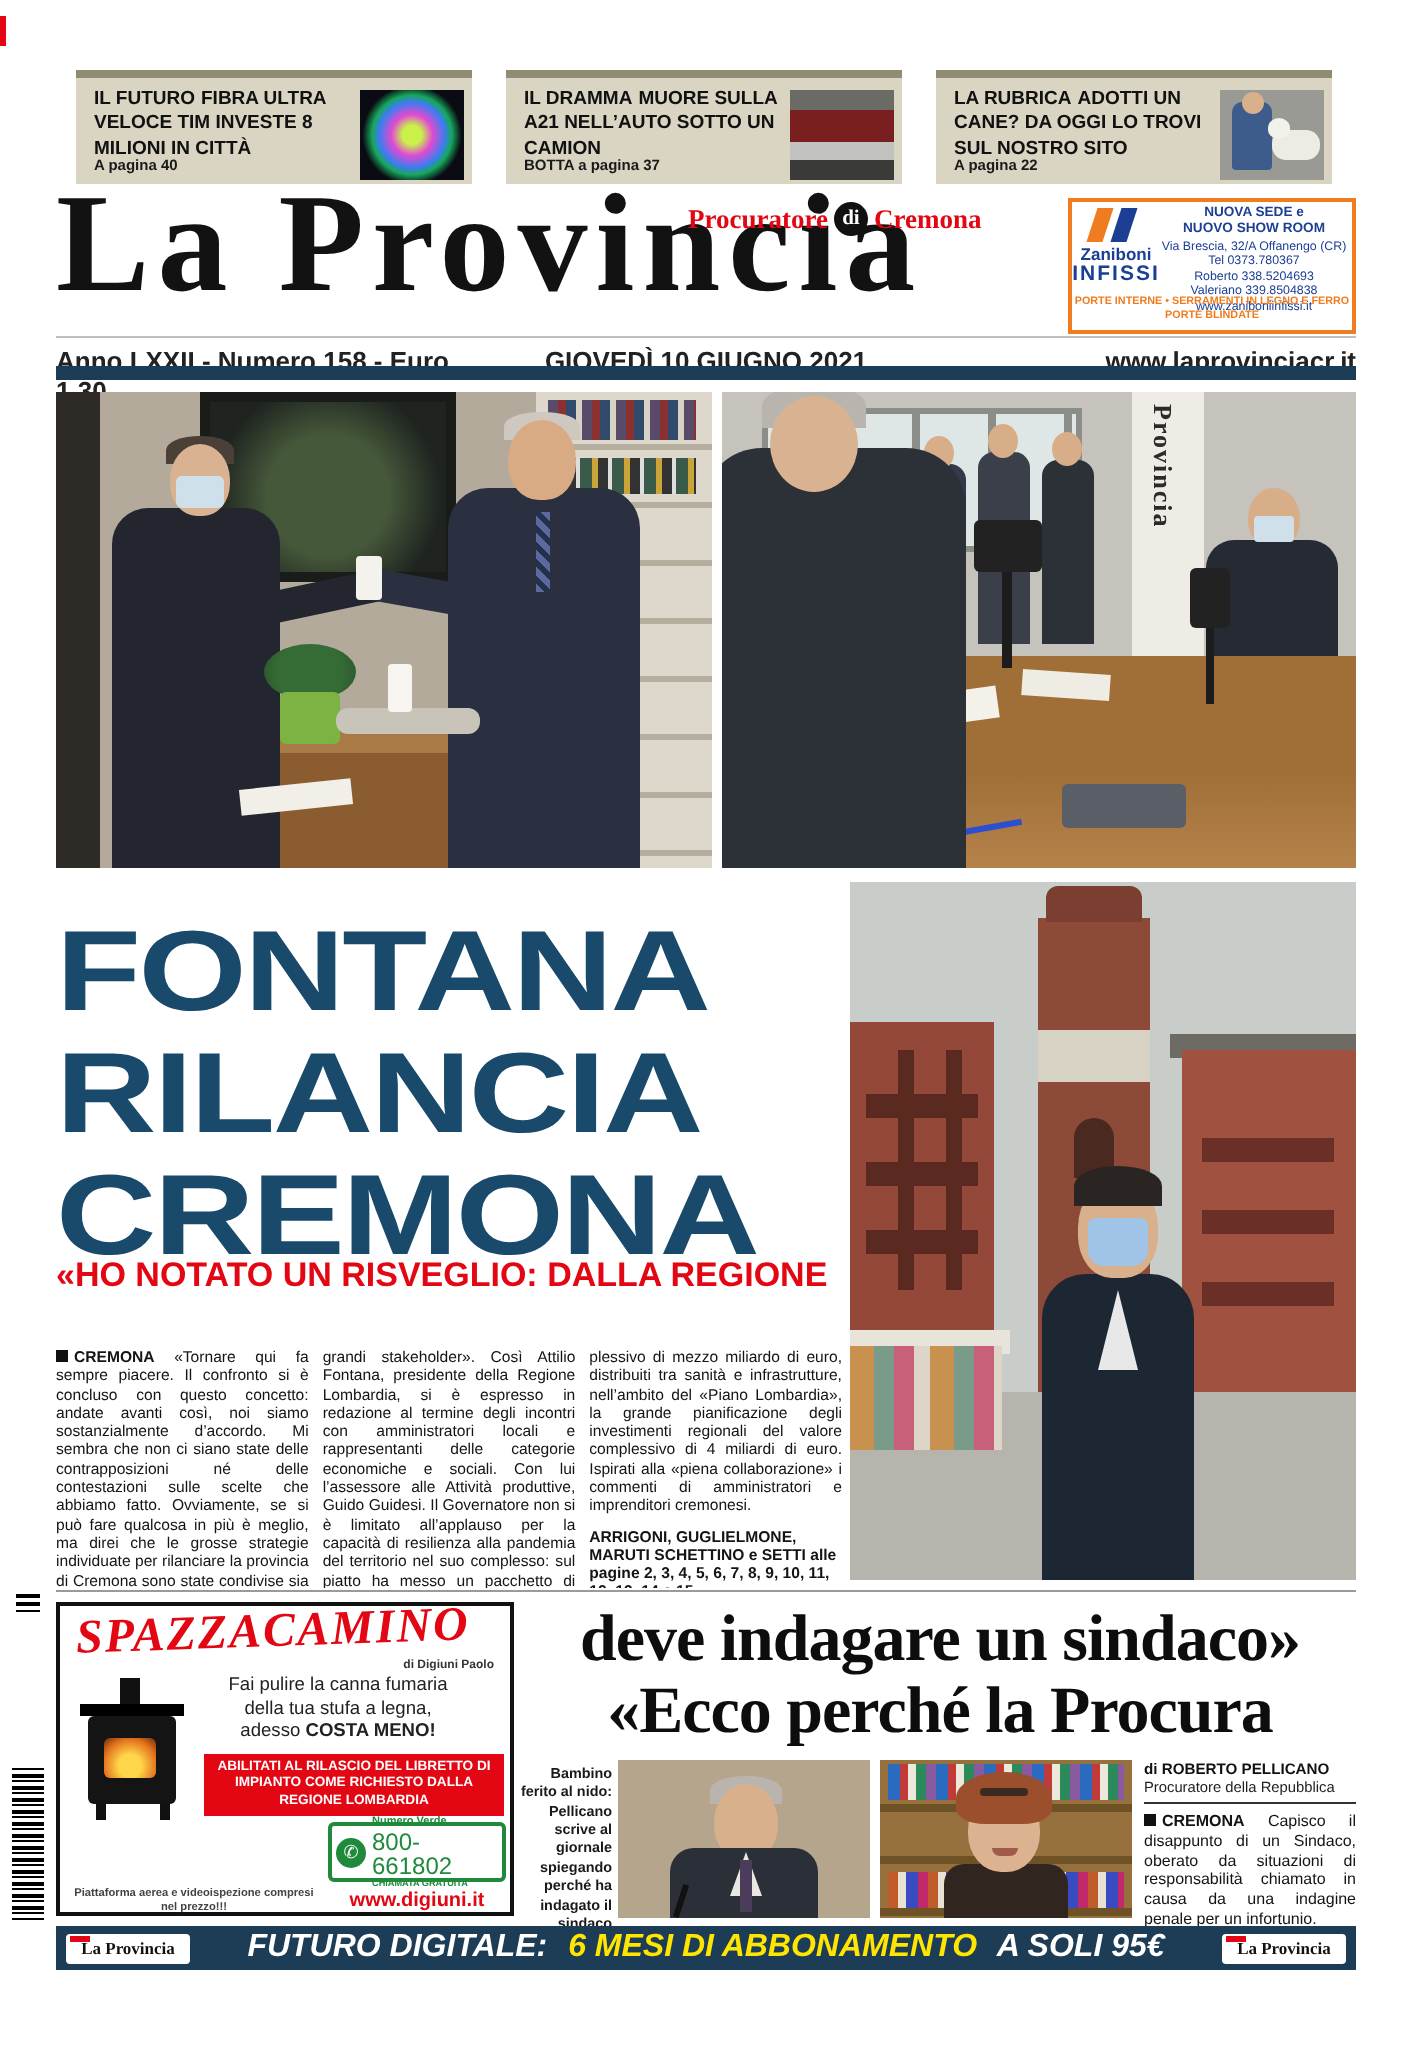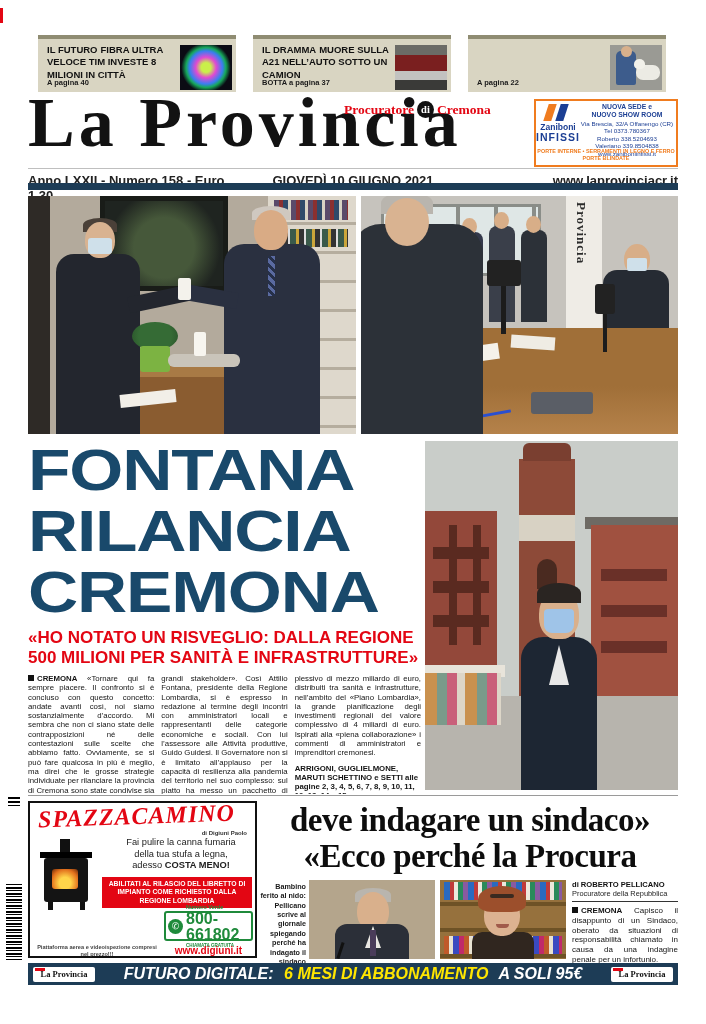--- a/index.html
+++ b/index.html
@@ -161,21 +161,21 @@
       repeating-linear-gradient(90deg, #2a6ac0 0 6px, #c03a3a 6px 10px, #ece8dc 10px 14px, #2a8a5a 14px 19px, #8a5aa0 19px 24px); }
   .bn-books2 { left:4px; top:56px; width:118px; height:18px; background:
       repeating-linear-gradient(90deg, #c05a2a 0 5px, #e8e2d2 5px 9px, #3a4ac0 9px 15px, #c02a6a 15px 20px); }
   .bn-head { left:44px; top:14px; width:36px; height:42px; background:#dcb291; border-radius:50% 50% 46% 46%; }
   .bn-hair { left:38px; top:6px; width:48px; height:26px; background:#9c4f2c; border-radius:50% 50% 30% 30%; }
   .bn-glasses { left:50px; top:14px; width:24px; height:4px; background:#3a2a20; border-radius:2px; }
   .bn-smile { left:56px; top:44px; width:13px; height:4px; background:#a05a4a; border-radius:0 0 8px 8px; }
   .bn-top { left:32px; top:52px; width:62px; height:27px; background:#30261f; border-radius:10px 10px 0 0; }
 
   
-  .lead-head { position:absolute; left:28px; top:440px; }
+  .lead-head { position:absolute; left:28px; top:456px; }
   .lead-line { font-weight:bold; font-size:57px; line-height:61px; color:var(--headline-blue);
     transform:scaleX(1.22); transform-origin:0 50%; white-space:nowrap; letter-spacing:-1px; }
   .lead-sub { position:absolute; left:28px; top:628px; font-weight:bold; font-size:17px;
     line-height:20px; color:var(--red); white-space:nowrap; }
   .lead-body { position:absolute; left:28px; top:674px; width:393px; height:120px;
     display:flex; gap:7px; overflow:hidden; }
   .lead-col { flex:1; font-size:7.8px; line-height:9.3px; text-align:justify; color:#141414; }
   .sq { display:inline-block; width:6px; height:6px; background:#111; margin-right:3px; }
   .tag { font-weight:bold; }
   .lead-refs { font-weight:bold; font-size:7.8px; line-height:9.2px; margin-top:6px; text-align:left; }
@@ -190,33 +190,33 @@
     letter-spacing:1px; white-space:nowrap; }
   .sp-sub { position:absolute; right:8px; top:27px; font-size:6px; font-weight:bold; color:#333; }
   .sp-stove { position:absolute; left:8px; top:36px; width:58px; height:72px; }
   .sp-pipe { position:absolute; left:22px; top:0; width:10px; height:14px; background:#111; }
   .sp-plate { position:absolute; left:2px; top:13px; width:52px; height:6px; background:#000; }
   .sp-body { position:absolute; left:6px; top:19px; width:44px; height:44px; background:#141414; border-radius:3px; }
   .sp-fire { position:absolute; left:14px; top:30px; width:26px; height:20px;
     background:radial-gradient(circle at 50% 70%, #ffd54a 0 30%, #e2711d 70%, #6a2a08); border-radius:3px; }
   .sp-leg1 { position:absolute; left:10px; top:63px; width:5px; height:8px; background:#111; }
   .sp-leg2 { position:absolute; left:42px; top:63px; width:5px; height:8px; background:#111; }
-  .sp-text { position:absolute; left:76px; top:34px; width:150px; text-align:center;
+  .sp-text { position:absolute; left:64px; top:34px; width:150px; text-align:center;
     font-size:9.3px; line-height:1.25; color:#222; }
   .sp-redbox { position:absolute; left:72px; top:74px; width:150px; background:var(--red);
     color:#fff; font-weight:bold; font-size:6.8px; line-height:1.25; text-align:center; padding:3px 2px; }
   .sp-phone { position:absolute; left:6px; top:108px; width:122px; height:30px; background:#fdf3b0;
     border:1px solid #c9b96a; display:flex; align-items:center; justify-content:center;
     font-size:17px; font-weight:800; color:#111; }
   .sp-green { position:absolute; left:134px; top:108px; width:89px; height:30px; background:#fff;
     border:2px solid var(--green); border-radius:3px; display:flex; align-items:center; gap:3px; padding:1px 2px; }
   .sp-green-icon { width:15px; height:15px; border-radius:50%; background:var(--green); color:#fff;
     display:flex; align-items:center; justify-content:center; font-size:9px; flex:none; }
   .sp-green-label { font-size:5.5px; font-weight:bold; color:var(--green); line-height:1.1; }
-  .sp-green-num { font-size:16px; font-weight:700; color:var(--green); line-height:1; }
+  .sp-green-num { font-size:12px; font-weight:400; color:var(--green); line-height:1; }
   .sp-green-sub { font-size:4.6px; font-weight:bold; color:var(--green); }
   .sp-note { position:absolute; left:6px; top:141px; width:122px; font-size:5.6px; font-weight:bold;
     color:#444; text-align:center; line-height:1.2; }
   .sp-site { position:absolute; left:134px; top:142px; width:89px; font-size:10px; font-weight:800;
     color:var(--red); text-align:center; }
 
   .barcode { position:absolute; left:6px; top:884px; width:16px; height:76px;
     background:repeating-linear-gradient(180deg, #000 0 1px, #fff 1px 3px, #000 3px 5px, #fff 5px 6px); }
   .margin-mark { position:absolute; left:8px; top:797px; width:12px; height:9px;
     background:repeating-linear-gradient(180deg, #000 0 2px, #fff 2px 4px); }
@@ -258,20 +258,21 @@
       <p class="t-text"><span class="t-kicker">IL FUTURO</span><span>FIBRA ULTRA VELOCE TIM INVESTE 8 MILIONI IN CITTÀ</span></p>
       <div class="t-ref">A pagina 40</div>
       <div class="t-thumb thumb-fibra"></div>
     </div>
     <div class="teaser">
       <p class="t-text"><span class="t-kicker">IL DRAMMA</span><span>MUORE SULLA A21 NELL’AUTO SOTTO UN CAMION</span></p>
       <div class="t-ref">BOTTA a pagina 37</div>
       <div class="t-thumb thumb-camion"></div>
     </div>
     <div class="teaser">
+      <p class="t-text"><span class="t-kicker">LA RUBRICA</span><span>ADOTTI UN CANE? DA OGGI LO TROVI SUL NOSTRO SITO</span></p>
       <div class="t-ref">A pagina 22</div>
       <div class="t-thumb thumb-cane">
         <div class="person"></div>
           <div class="p-head"></div>
           <div class="dog"></div>
           <div class="dog-head"></div>
       </div>
     </div>
   </div>
 
@@ -366,21 +367,20 @@
       <div class="abs mt-fg-head"></div>
   </div>
 
   <div class="lead-head">
     <div class="lead-line">FONTANA</div>
     <div class="lead-line">RILANCIA</div>
     <div class="lead-line">CREMONA</div>
   </div>
   <div class="lead-sub">
     <div>«HO NOTATO UN RISVEGLIO: DALLA REGIONE</div>
-    <div>500 MILIONI PER SANITÀ E INFRASTRUTTURE»</div>
   </div>
 
   <div class="lead-body">
     <div class="lead-col">
       <span class="sq"></span><span class="tag">CREMONA</span> <span>«Tornare qui fa sempre piacere. Il confronto si è concluso con questo concetto: andate avanti così, noi siamo sostanzialmente d’accordo. Mi sembra che non ci siano state delle contrapposizioni né delle contestazioni sulle scelte che abbiamo fatto. Ovviamente, se si può fare qualcosa in più è meglio, ma direi che le grosse strategie individuate per rilanciare la provincia di Cremona sono state condivise sia dai sindaci che dai</span>
     </div>
     <div class="lead-col">
       <span>grandi stakeholder». Così Attilio Fontana, presidente della Regione Lombardia, si è espresso in redazione al termine degli incontri con amministratori locali e rappresentanti delle categorie economiche e sociali. Con lui l’assessore alle Attività produttive, Guido Guidesi. Il Governatore non si è limitato all’applauso per la capacità di resilienza alla pandemia del territorio nel suo complesso: sul piatto ha messo un pacchetto di opere del valore com-</span>
     </div>
     <div class="lead-col">

